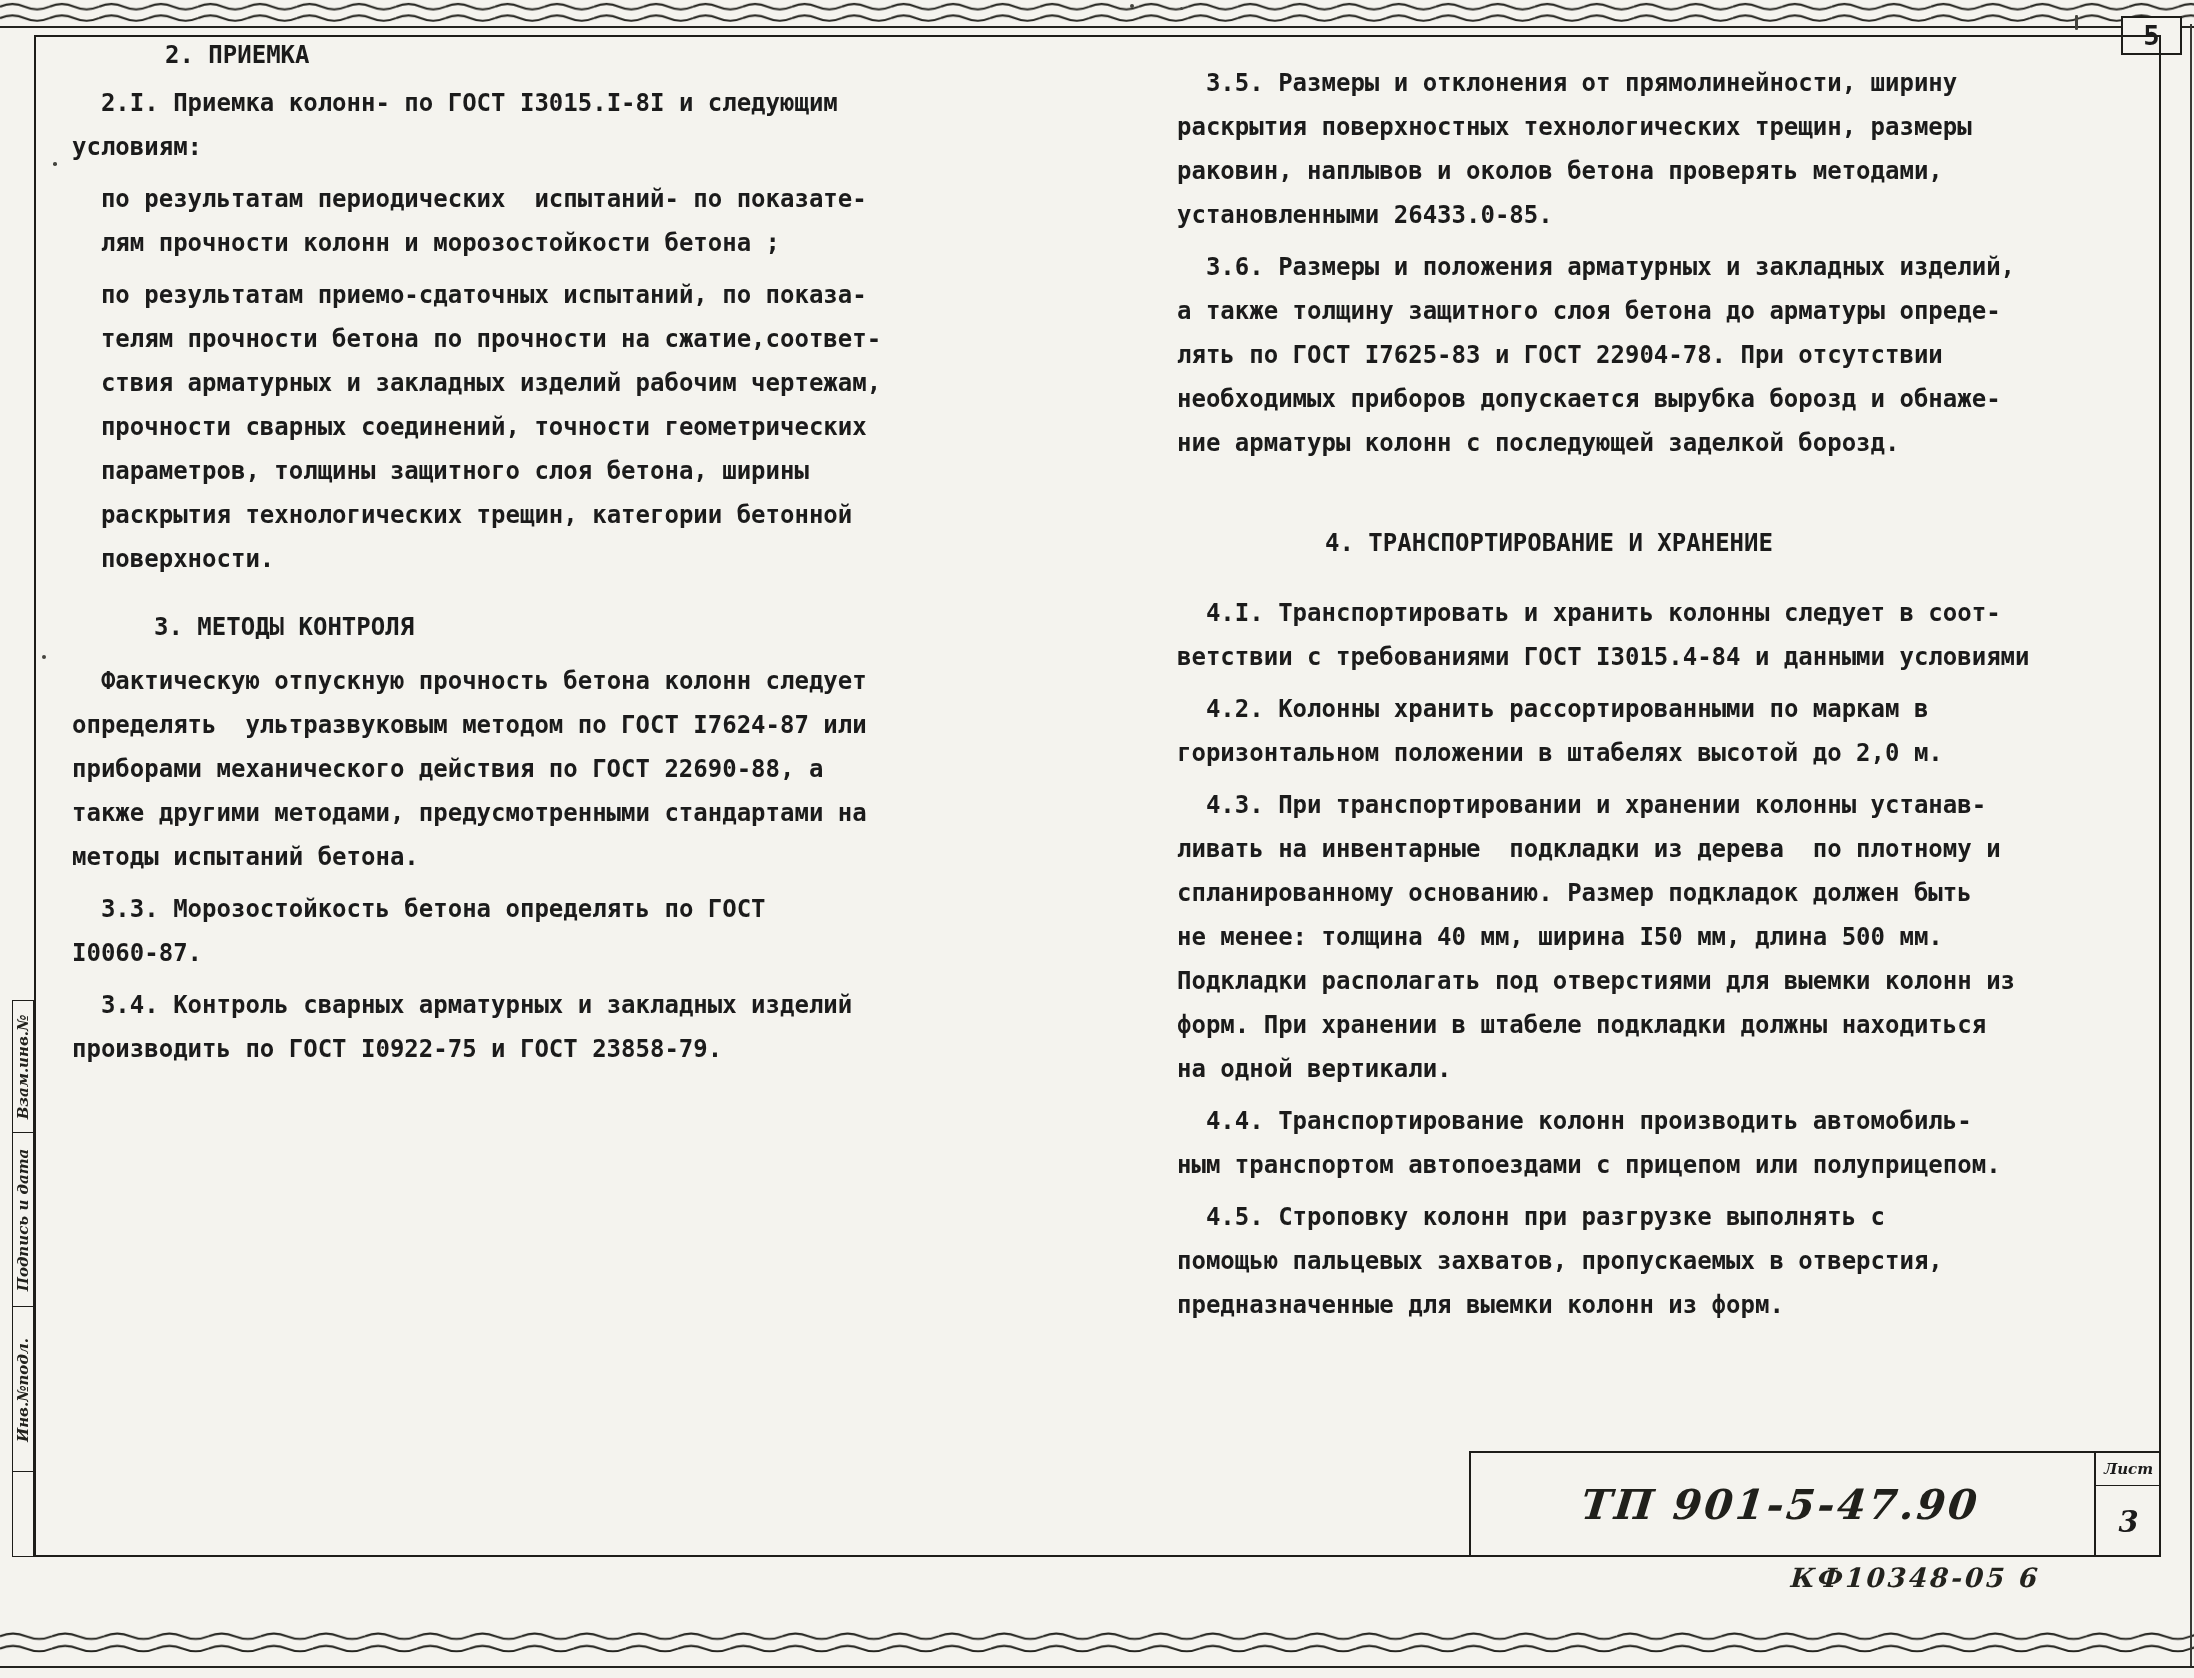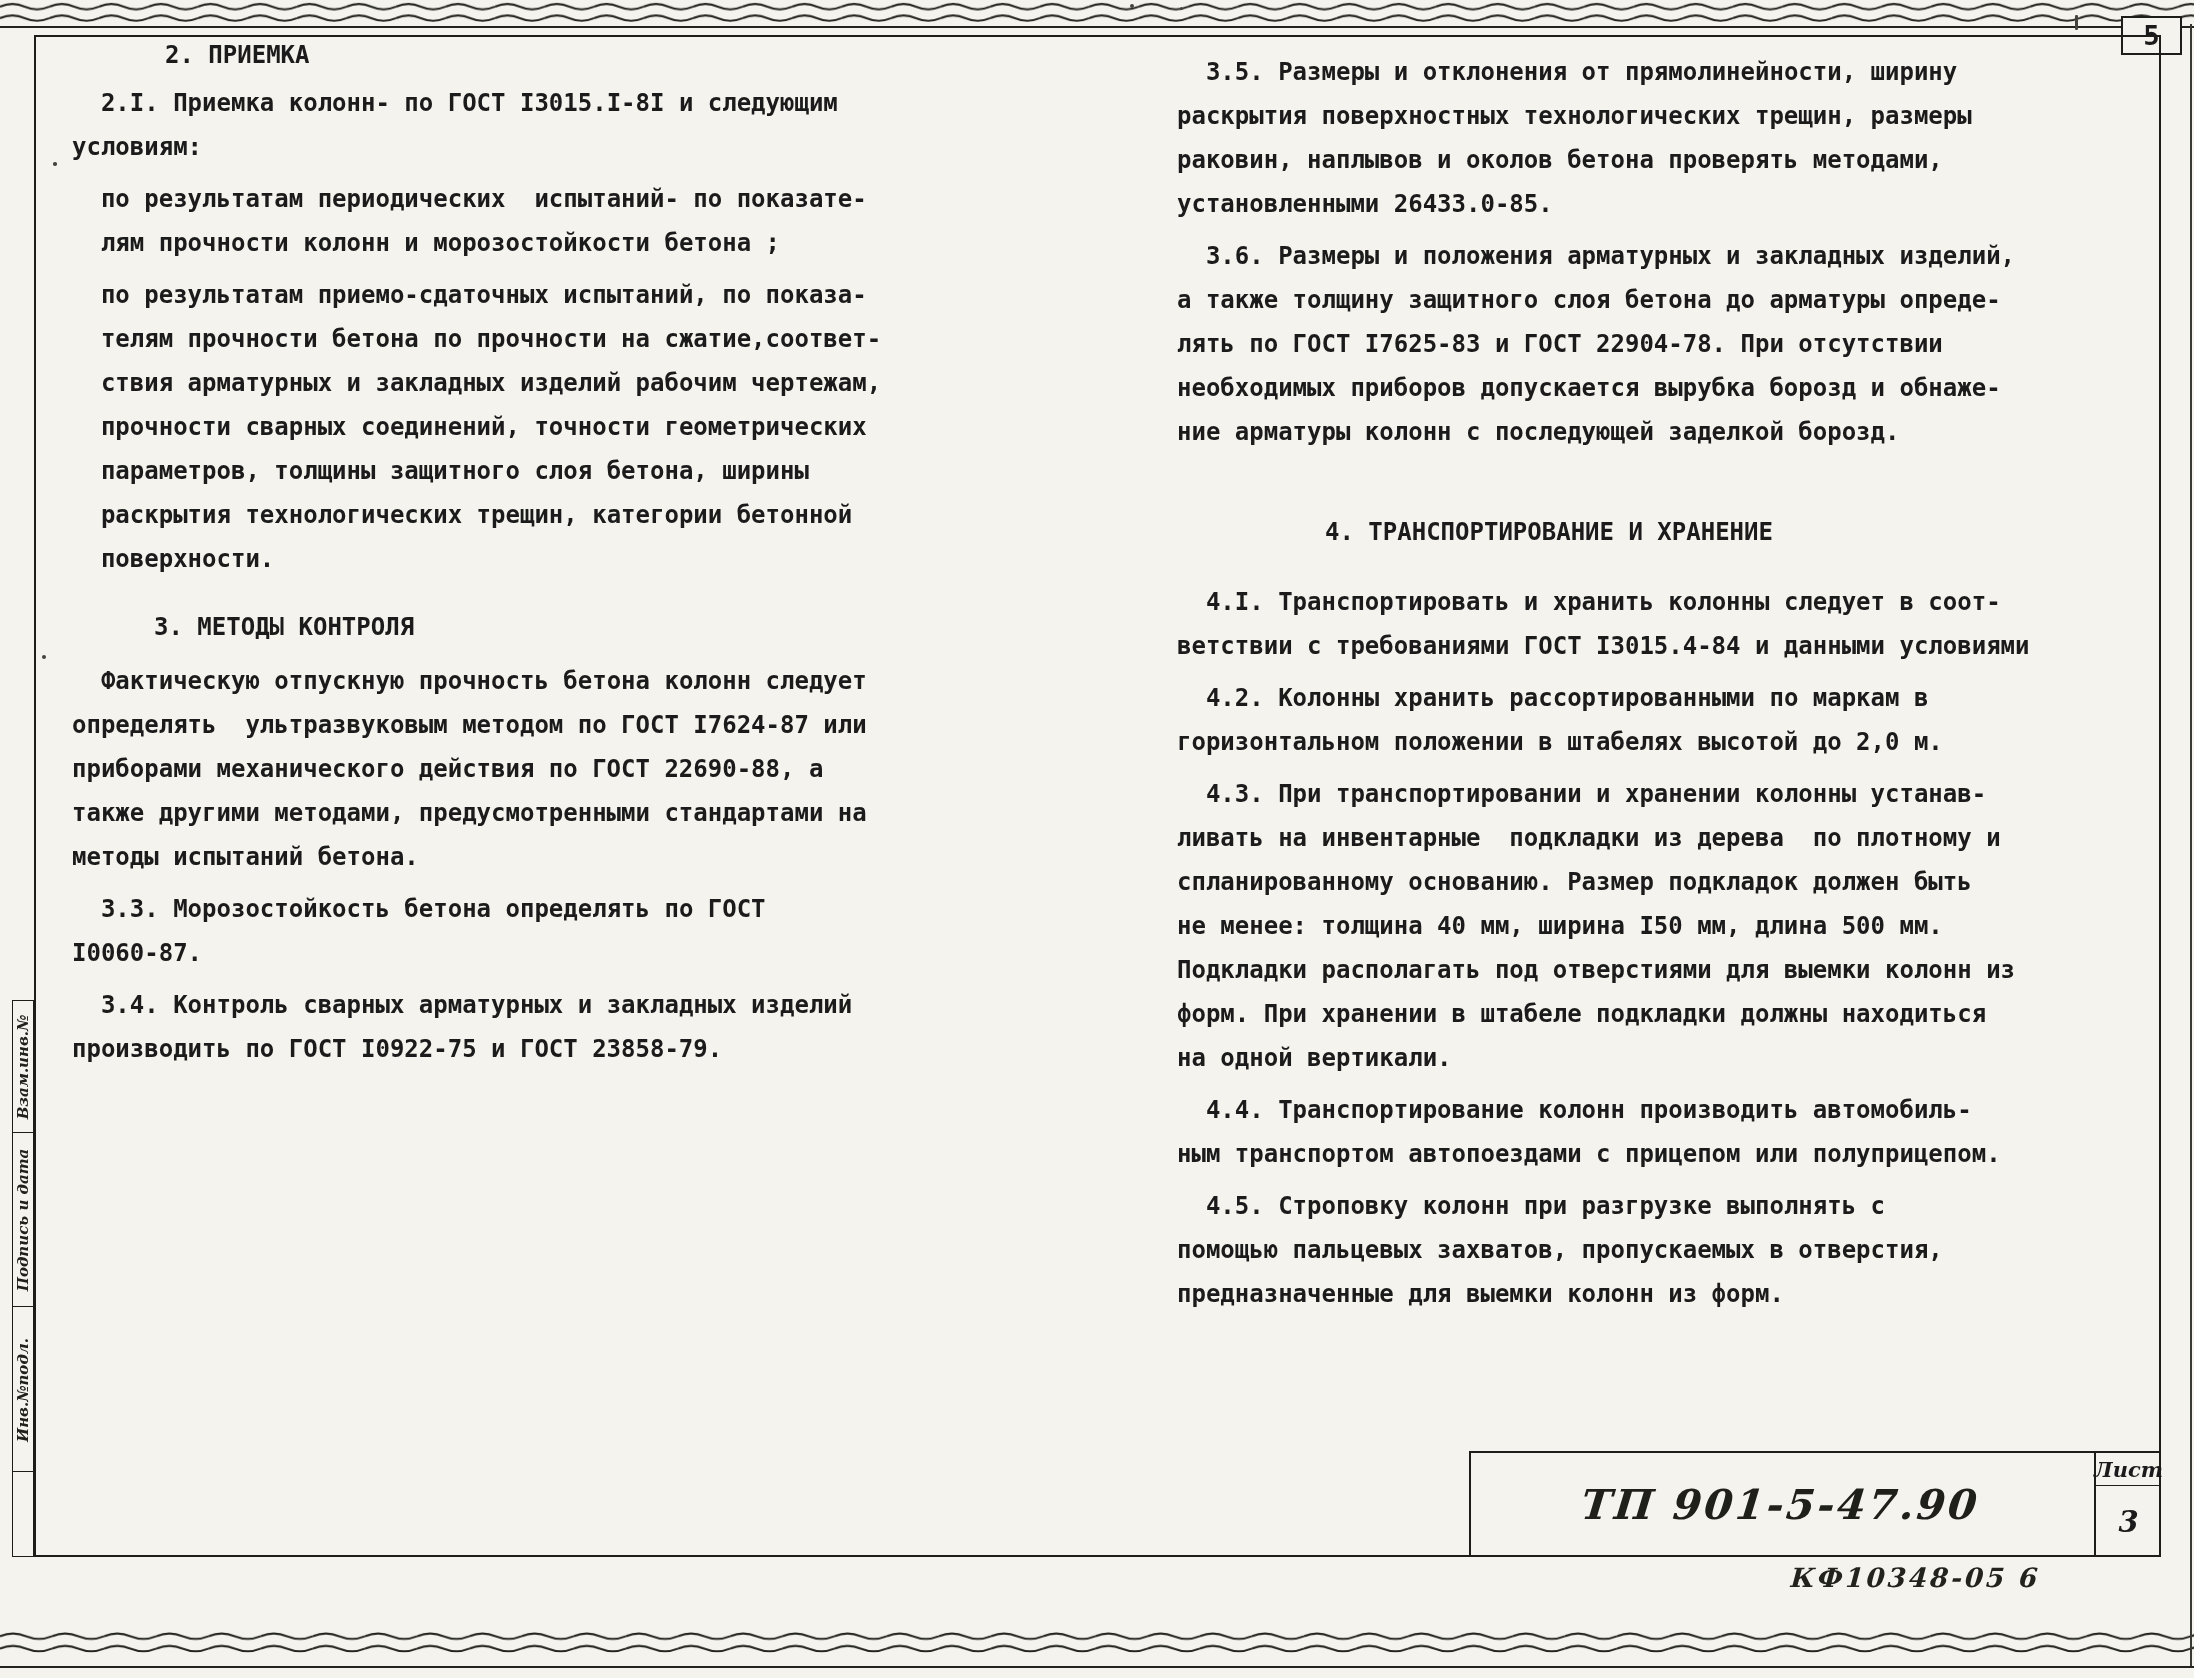--- a/index.html
+++ b/index.html
@@ -22,21 +22,21 @@
   
   .pagenum-box {
     position:absolute; left:2121px; top:16px; width:61px; height:39px;
     border:2.7px solid #1d1d19; box-sizing:border-box; background:#f4f3ee;
     display:flex; align-items:center; justify-content:center;
     font-size:27.4px; font-weight:bold;
   }
   
   .col { position:absolute; }
   .col-left  { left:72px;  top:33px;  width:1004px; }
-  .col-right { left:1177px; top:50px; width:1004px; }
+  .col-right { left:1177px; top:61px; width:1004px; }
   .para {
     font-size:24px; line-height:44px; font-weight:bold;
     white-space:pre-wrap; margin:0 0 8px 0;
   }
   .hsec {
     font-size:24px; line-height:44px; font-weight:bold; white-space:pre;
   }
   .h-priemka  { margin:0 0 4.4px 0;  padding-left:93px; }
   .h-metody   { margin:24px 0 9.7px 0; padding-left:82px; }
   .h-transport{ margin:56px 0 26px 0; padding-left:148px; }
@@ -67,21 +67,21 @@
   }
   .tb-right {
     position:absolute; right:0; top:0; width:67px; height:100%;
     border-left:2.2px solid #1d1d19; box-sizing:border-box;
     display:flex; flex-direction:column;
   }
   .tb-sheet-label {
     height:32px; border-bottom:1.8px solid #1d1d19;
     display:flex; align-items:center; justify-content:center;
     font-family:"DejaVu Serif", serif; font-style:italic; font-weight:bold;
-    font-size:21px;
+    font-size:15px;
   }
   .tb-sheet-num {
     flex:1; display:flex; align-items:center; justify-content:center;
     font-family:"DejaVu Serif", serif; font-style:italic; font-weight:bold;
     font-size:29px;
   }
   
   .kf-note {
     position:absolute; left:1791px; top:1562px;
     font-family:"DejaVu Serif", serif; font-style:italic; font-weight:bold;

